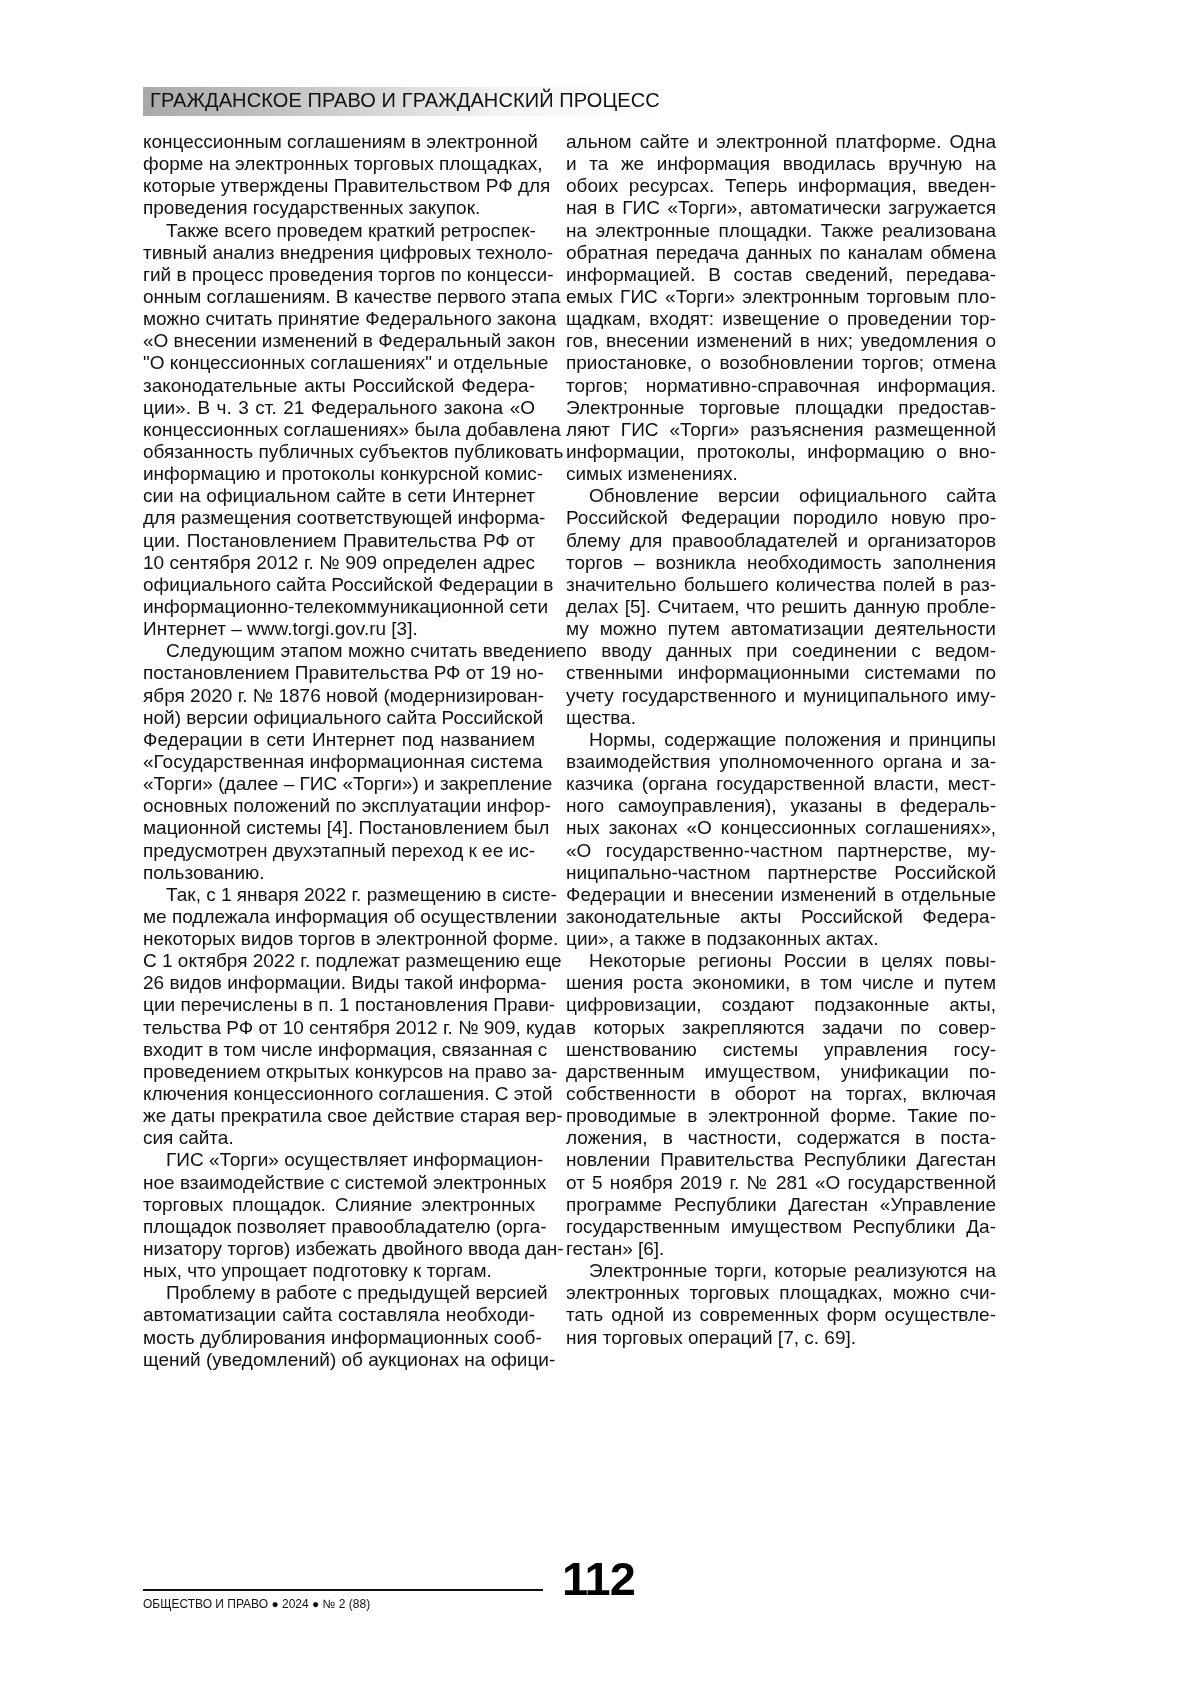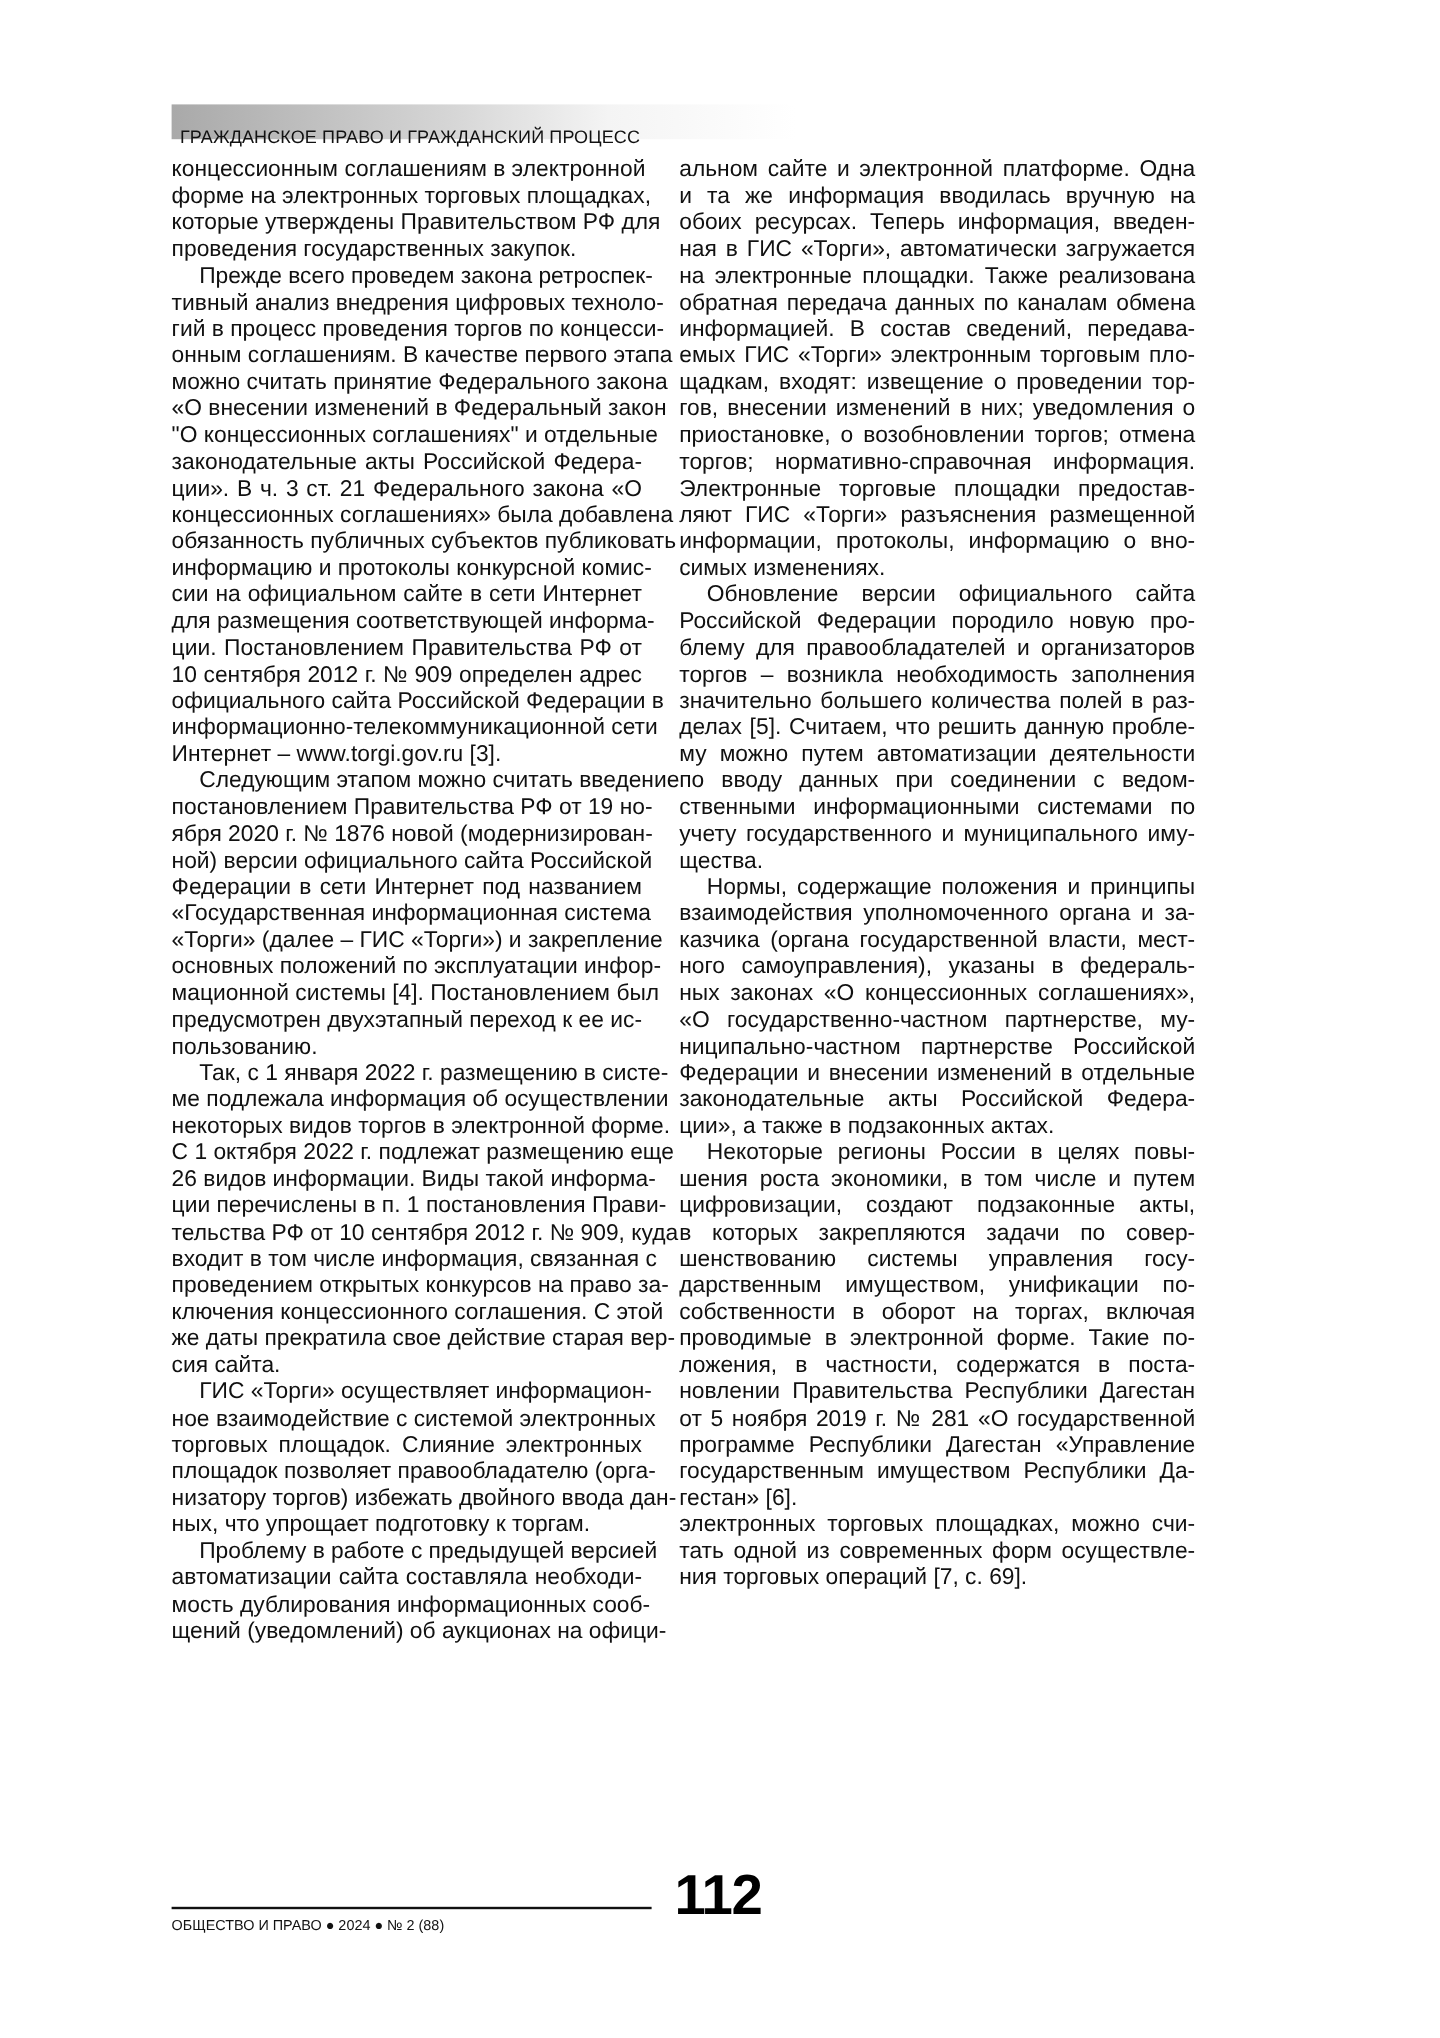--- a/index.html
+++ b/index.html
@@ -1,21 +1,21 @@
 <!DOCTYPE html>
 <html><head>
 <meta charset="utf-8">
 <style>
   html, body { margin: 0; padding: 0; background: #ffffff; }
   body { width: 1200px; height: 1698px; position: relative; overflow: hidden;
          font-family: "Liberation Sans", sans-serif; color: #111; }
   .header-band { position: absolute; left: 143px; top: 87px; width: 520px; height: 29px;
          background: linear-gradient(to right, #a9a9a9 0%, #d6d6d6 45%, #f4f4f4 70%, #ffffff 100%); }
-  .header-text { position: absolute; left: 150px; top: 89px; font-size: 15px; letter-spacing: 0.1px;
-         color: #111; white-space: nowrap; margin-top: 17px; }
+  .header-text { position: absolute; left: 150px; top: 89px; font-size: 20px; letter-spacing: 0.1px;
+         color: #111; white-space: nowrap; }
   .col { position: absolute; top: 131px; font-size: 19px; line-height: 22.15px; }
   .col-left { left: 143px; width: 392px; }
   .col-right { left: 566px; width: 430px; }
   .ln { display: block; text-align: justify; text-align-last: justify; white-space: nowrap; height: 22.15px; overflow: visible; }
   .ln.last { text-align-last: left; }
   .ln.indent { padding-left: 23px; }
   .footer-rule { position: absolute; left: 143px; top: 1589px; width: 400px; height: 2px; background: #111; }
   .page-number { position: absolute; left: 562px; top: 1551px; font-size: 47px; font-weight: bold; letter-spacing: -1px; color: #000000; }
   .journal-line { position: absolute; left: 143px; top: 1597px; font-size: 12px; color: #111; white-space: nowrap; }
 </style>
@@ -23,21 +23,21 @@
 <body>
 
 <div class="header-band"></div>
 <div class="header-text">ГРАЖДАНСКОЕ ПРАВО И ГРАЖДАНСКИЙ ПРОЦЕСС</div>
 
 <div class="col col-left" id="col-left">
     <span class="ln">концессионным соглашениям в электронной</span>
     <span class="ln">форме на электронных торговых площадках,</span>
     <span class="ln">которые утверждены Правительством РФ для</span>
     <span class="ln last">проведения государственных закупок.</span>
-    <span class="ln indent">Прежде всего проведем закона ретроспек-</span>
+    <span class="ln indent">Также всего проведем краткий ретроспек-</span>
     <span class="ln">тивный анализ внедрения цифровых техноло-</span>
     <span class="ln">гий в процесс проведения торгов по концесси-</span>
     <span class="ln">онным соглашениям. В качестве первого этапа</span>
     <span class="ln">можно считать принятие Федерального закона</span>
     <span class="ln">«О внесении изменений в Федеральный закон</span>
     <span class="ln">"О концессионных соглашениях" и отдельные</span>
     <span class="ln">законодательные акты Российской Федера-</span>
     <span class="ln">ции». В ч. 3 ст. 21 Федерального закона «О</span>
     <span class="ln">концессионных соглашениях» была добавлена</span>
     <span class="ln">обязанность публичных субъектов публиковать</span>
@@ -128,20 +128,21 @@
     <span class="ln">шенствованию системы управления госу-</span>
     <span class="ln">дарственным имуществом, унификации по-</span>
     <span class="ln">собственности в оборот на торгах, включая</span>
     <span class="ln">проводимые в электронной форме. Такие по-</span>
     <span class="ln">ложения, в частности, содержатся в поста-</span>
     <span class="ln">новлении Правительства Республики Дагестан</span>
     <span class="ln">от 5 ноября 2019 г. № 281 «О государственной</span>
     <span class="ln">программе Республики Дагестан «Управление</span>
     <span class="ln">государственным имуществом Республики Да-</span>
     <span class="ln last">гестан» [6].</span>
+    <span class="ln indent">Электронные торги, которые реализуются на</span>
     <span class="ln">электронных торговых площадках, можно счи-</span>
     <span class="ln">тать одной из современных форм осуществле-</span>
     <span class="ln last">ния торговых операций [7, с. 69].</span>
   </div>
 
 <div class="footer-rule"></div>
 <div class="page-number">112</div>
 <div class="journal-line">ОБЩЕСТВО И ПРАВО ● 2024 ● № 2 (88)</div>
 
 </body></html>

